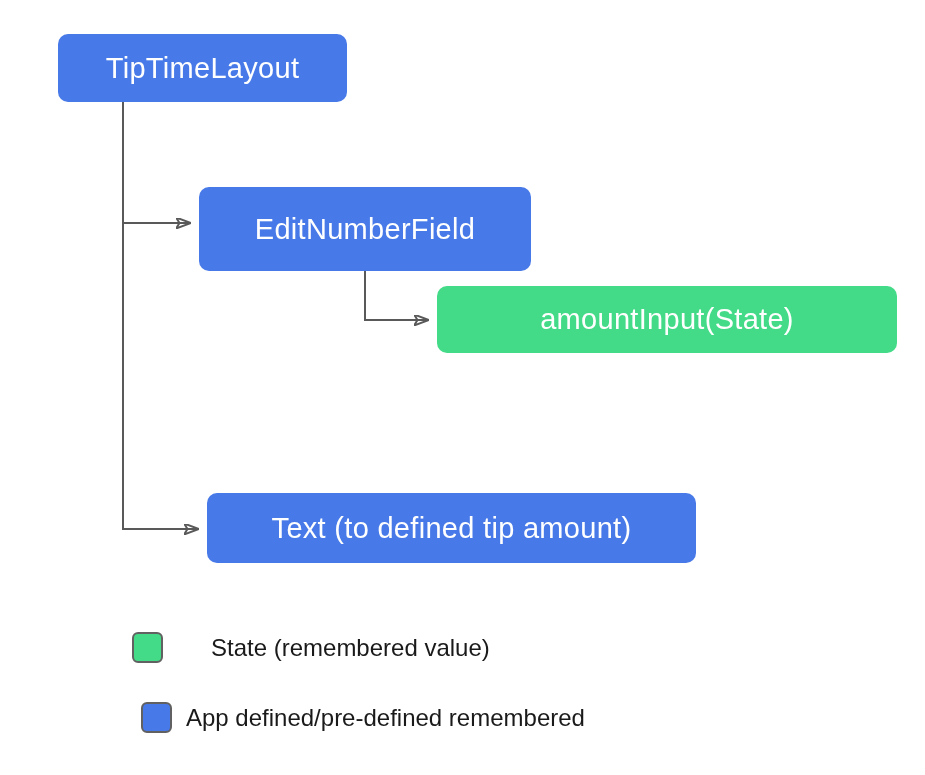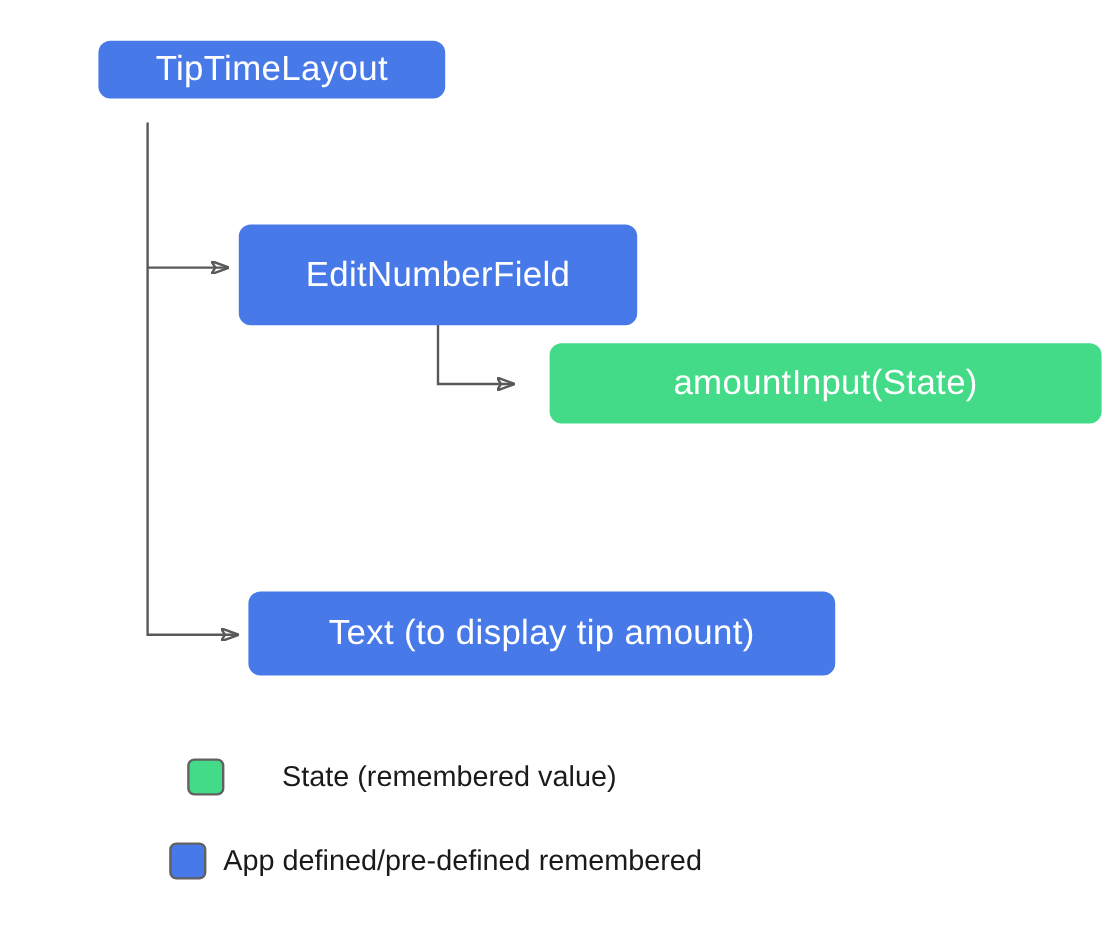--- a/index.html
+++ b/index.html
@@ -34,32 +34,32 @@
     display: flex;
     align-items: center;
     justify-content: center;
     border-radius: 10px;
     color: #ffffff;
     font-size: 29px;
     font-weight: 400;
     letter-spacing: 0.3px;
     white-space: nowrap;
   }
-  #node-tiptimelayout   { left: 58px;  top: 34px;  width: 289px; height: 48px; margin-left: 24px; }
+  #node-tiptimelayout   { left: 58px;  top: 34px;  width: 289px; height: 68px; }
   #node-editnumberfield { left: 199px; top: 187px; width: 332px; height: 84px; }
-  #node-amountinput     { left: 458px; top: 286px; width: 460px; height: 67px; }
+  #node-amountinput     { left: 437px; top: 286px; width: 460px; height: 67px; }
   #node-text            { left: 207px; top: 493px; width: 489px; height: 70px; }
 
   .legend-item {
     position: absolute;
     display: flex;
     align-items: center;
     gap: 14px;
   }
-  #legend-item-state       { left: 156px; top: 632px; gap: 48px; }
+  #legend-item-state       { left: 132px; top: 632px; gap: 48px; }
   #legend-item-composables { left: 141px; top: 702px; }
   .swatch {
     display: inline-block;
     width: 27px;
     height: 27px;
     border: 2px solid #616161;
     border-radius: 6px;
     flex: 0 0 auto;
   }
   .legend-label {
@@ -83,21 +83,21 @@
     <path d="M123 223 L190 223" marker-end="url(#arrowhead)"></path>
     <path d="M365 260 L365 320 L428 320" marker-end="url(#arrowhead)"></path>
   </svg>
 
   <div class="node" id="node-tiptimelayout" style="background-color: rgb(71, 121, 232);">TipTimeLayout</div>
 
   <div class="node" id="node-editnumberfield" style="background-color: rgb(71, 121, 232);">EditNumberField</div>
 
   <div class="node" id="node-amountinput" style="background-color: rgb(67, 219, 136);">amountInput(State)</div>
 
-  <div class="node" id="node-text" style="background-color: rgb(71, 121, 232);">Text (to display tip amount)</div>
+  <div class="node" id="node-text" style="background-color: rgb(71, 121, 232);">Text (to defined tip amount)</div>
 
   <div class="legend-item" id="legend-item-state">
     <span class="swatch" style="background-color: rgb(67, 219, 136);"></span>
     <span class="legend-label">State (remembered value)</span>
   </div>
 
   <div class="legend-item" id="legend-item-composables">
     <span class="swatch" style="background-color: rgb(71, 121, 232);"></span>
     <span class="legend-label">App defined/pre-defined remembered</span>
   </div>

